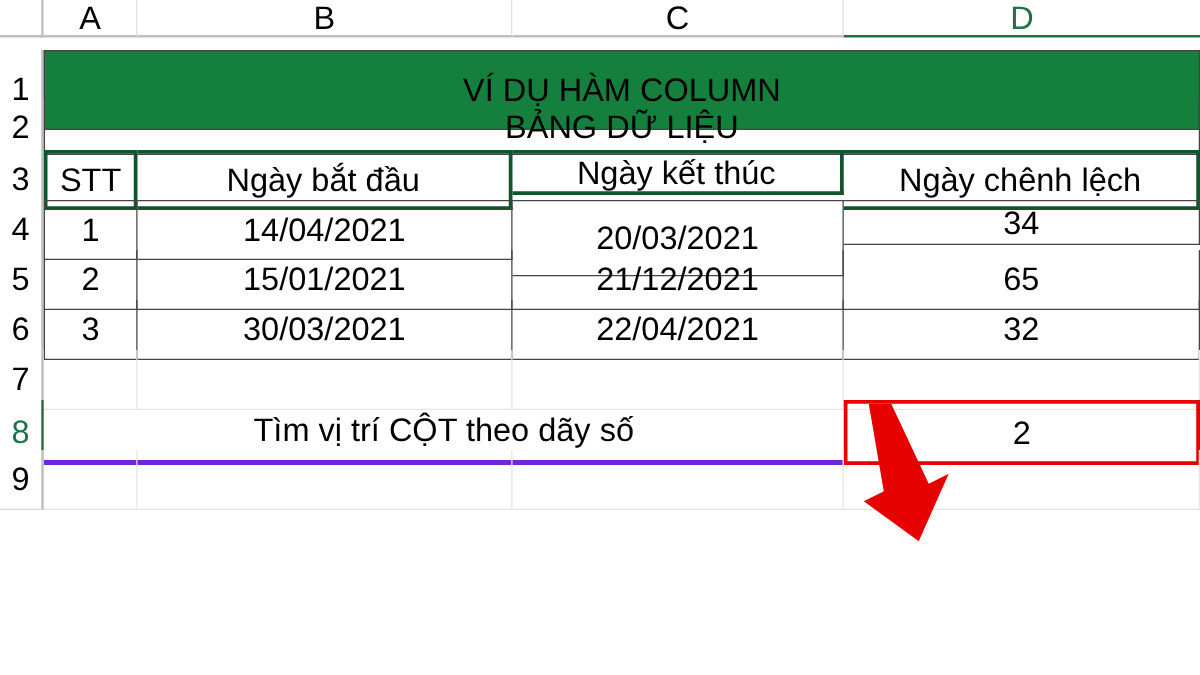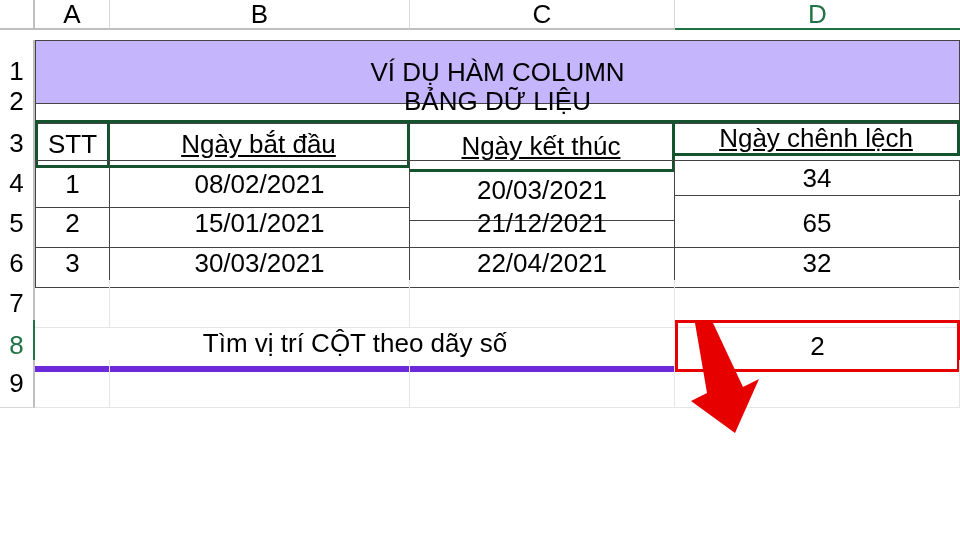--- a/index.html
+++ b/index.html
@@ -51,51 +51,51 @@
     border-bottom: 1px solid #d8d8d8;
     font-size: 24px;
   }
   .rowhdr.selected {
     color: #217346;
     border-right: 2px solid #217346;
   }
   
   .title {
     grid-column: 2 / span 4;
-    background: #c4b5fd;
+    background: #15803d;
     border: 1px solid #444;
     font-size: 40px;
     font-family: Tahoma, Arial, sans-serif;
     justify-content: center;
     height: 60px;
   }
   
   .subtitle {
     grid-column: 2 / span 4;
     border: 1px solid #444;
     border-top: none;
     font-size: 28px;
   }
   
   .thead {
     border: 3px solid #14532d;
     font-size: 26px;
   }
-  .thead + .thead { border-left: none; text-decoration: underline; }
+  .thead + .thead { border-left: none; }
   
   .tbody {
     border: 1px solid #444;
     font-size: 26px;
   }
   
   .findlabel {
     grid-column: 2 / span 3;
     font-size: 26px;
     border-right: none;
-    border-bottom: 6px solid #6d28d9;
+    border-bottom: 4px solid #6d28d9;
   }
   
   .resultcell {
     border: 3px solid #e60000;
     font-size: 28px;
   }
   
   .empty {
     border-right: 1px solid #e5e5e5;
     border-bottom: 1px solid #e5e5e5;
@@ -123,26 +123,26 @@
 
   <div class="rowhdr rowtall" style="height:64px">1</div>
   <div class="title rowtall" style="height:64px">VÍ DỤ HÀM COLUMN</div>
 
   <div class="rowhdr" style="height:44px">2</div>
   <div class="subtitle" style="height:44px">BẢNG DỮ LIỆU</div>
 
   <div class="rowhdr" style="height:48px">3</div>
   <div class="thead" style="height:48px">STT</div>
   <div class="thead" style="height:48px;border-left:none">Ngày bắt đầu</div>
-  <div class="thead" style="height:52px;border-left:none">Ngày kết thúc</div>
-  <div class="thead" style="height:36px;border-left:none">Ngày chênh lệch</div>
+  <div class="thead" style="height:36px;border-left:none">Ngày kết thúc</div>
+  <div class="thead" style="height:48px;border-left:none">Ngày chênh lệch</div>
 
   <div class="rowhdr" style="height:48px">4</div>
   <div class="tbody" style="height:48px">1</div>
-  <div class="tbody" style="height:48px;border-left:none">08/02/2021</div>
+  <div class="tbody" style="height:48px;border-left:none">14/04/2021</div>
   <div class="tbody" style="height:61px;border-left:none">20/03/2021</div>
   <div class="tbody" style="height:36px;border-left:none">34</div>
 
   <div class="rowhdr" style="height:48px">5</div>
   <div class="tbody" style="height:48px;border-top:none">2</div>
   <div class="tbody" style="height:48px;border-left:none;border-top:none">15/01/2021</div>
   <div class="tbody" style="height:48px;border-left:none;border-top:none">21/12/2021</div>
   <div class="tbody" style="height:48px;border-left:none;border-top:none">65</div>
 
   <div class="rowhdr" style="height:48px">6</div>

